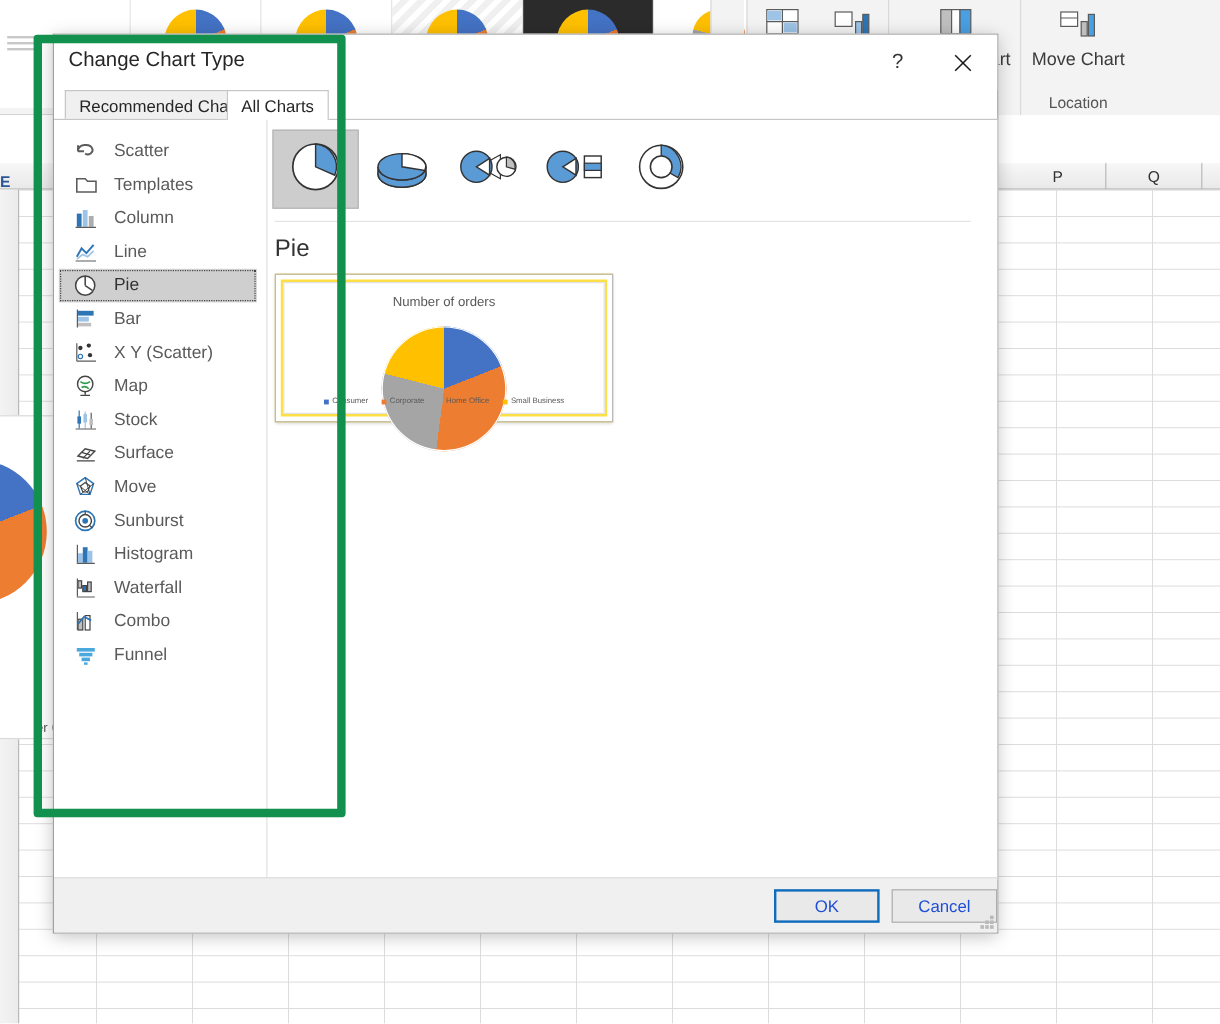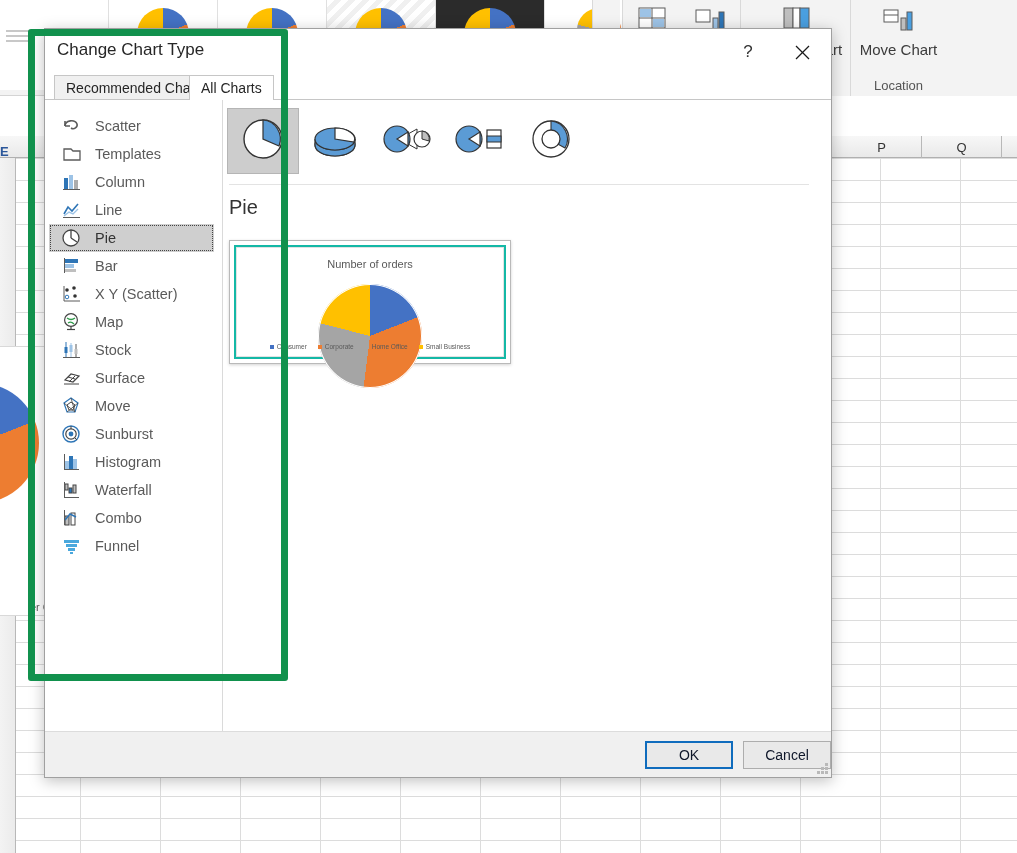--- a/index.html
+++ b/index.html
@@ -104,37 +104,37 @@
 
   .rightpane { position:absolute; left:178px; top:0; right:0; height:634px; background:#ffffff; }
   .variants { position:absolute; left:0; top:0; width:100%; height:82px; }
   .variant { position:absolute; top:8px; width:72px; height:66px;
              display:flex; align-items:center; justify-content:center; }
   .variant.sel { background:#cdcdcd; border:1px solid #b5b5b5; }
   .vsep { position:absolute; left:6px; top:84px; width:580px; height:1px; background:#e3e3e3; }
 
   .ptitle { position:absolute; left:6px; top:96px; font-size:20px; color:#333; }
 
-  .preview { position:absolute; left:6px; top:140px; width:282px; height:124px;
-             background:#14b8a6; border:1px solid #b9b9b9; box-shadow:inset 0 0 0 4px #fff, 0 1px 3px rgba(0,0,0,.18); }
+  .preview { position:absolute; left:6px; top:128px; width:282px; height:124px;
+             background:#fde047; border:1px solid #b9b9b9; box-shadow:inset 0 0 0 4px #fff, 0 1px 3px rgba(0,0,0,.18); }
   .pv-inner { position:absolute; inset:6px; border:1px solid #e2e2e2; background:#fff; }
   .pv-title { position:absolute; top:10px; left:0; width:100%; text-align:center;
               font-size:11px; color:#595959; }
   .pv-pie { position:absolute; left:50%; top:36px; transform:translateX(-50%);
             width:104px; height:104px; border-radius:50%; }
   .pv-legend { position:absolute; bottom:6px; left:0; width:100%;
                display:flex; justify-content:center; gap:11px; }
   .pv-li { display:flex; align-items:center; font-size:6.5px; color:#595959; white-space:nowrap; }
   .pv-sw { width:4px; height:4px; margin-right:3px; display:inline-block; }
 
   .dlg-footer { position:absolute; left:0; bottom:0; width:100%; height:46px;
                 background:#f0f0f0; border-top:1px solid #dcdcdc; }
   .btn { position:absolute; top:9px; height:28px; width:88px; font-size:14px;
          display:flex; align-items:center; justify-content:center;
-         background:#e9e9e9; border:1px solid #adadad; color:#0f172a; }
+         background:#e9e9e9; border:1px solid #adadad; color:#1d4ed8; }
   .btn.primary { border:2px solid #0f6cbd; background:#e9e9e9; }
   .resize-grip { position:absolute; right:3px; bottom:3px; width:14px; height:14px; }
   .resize-grip i { position:absolute; width:3px; height:3px; background:#b9b9b9; }
 
   
   .annot { position:absolute; left:28px; top:29px; width:260px; height:652px;
            border:7px solid #11914d; border-radius:3px; pointer-events:none; z-index:50; }
 </style>
 </head>
 <body>

